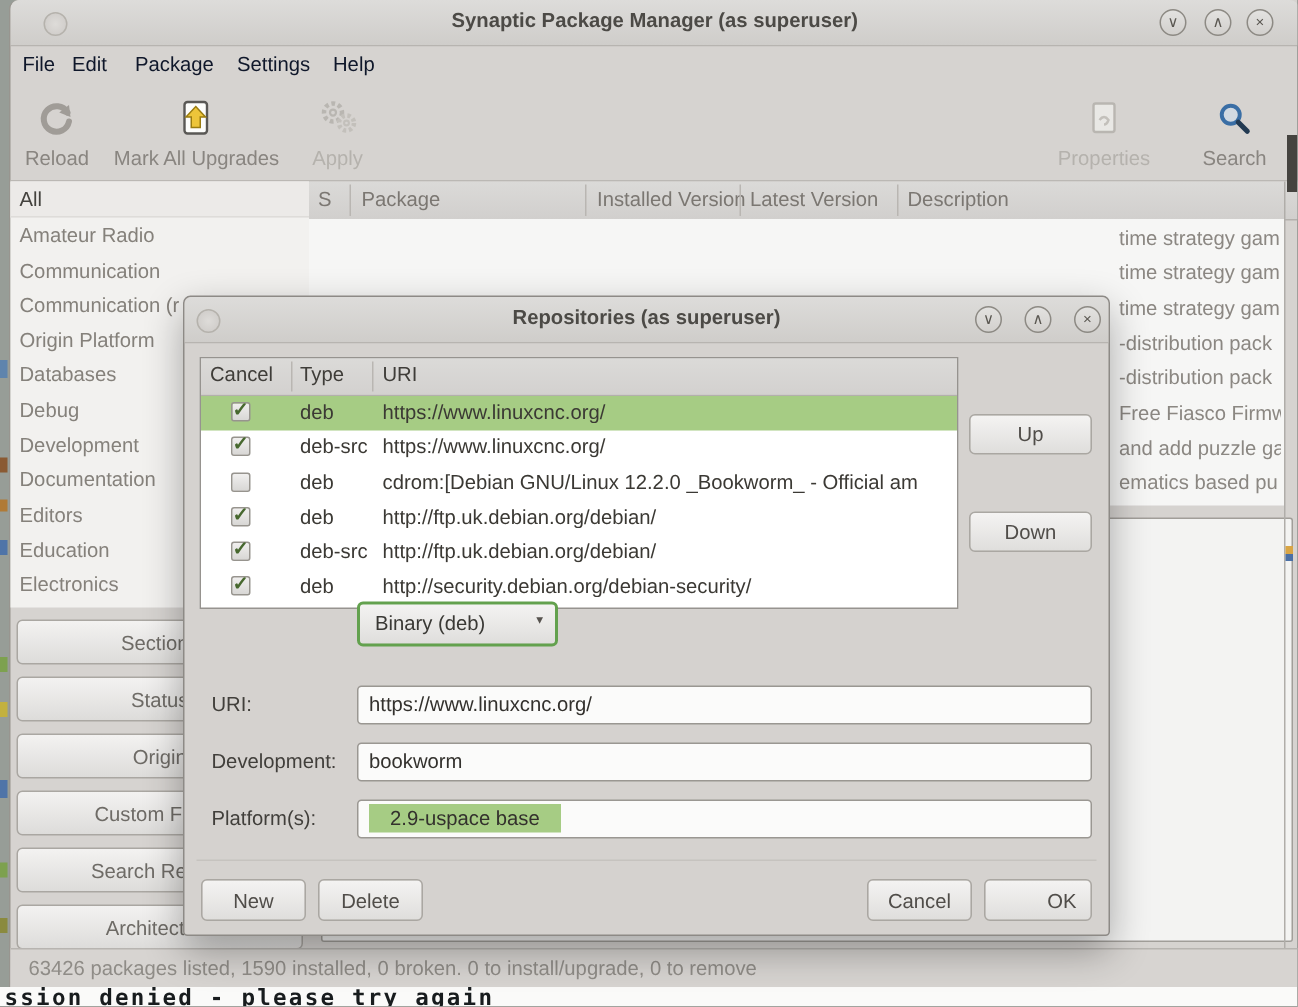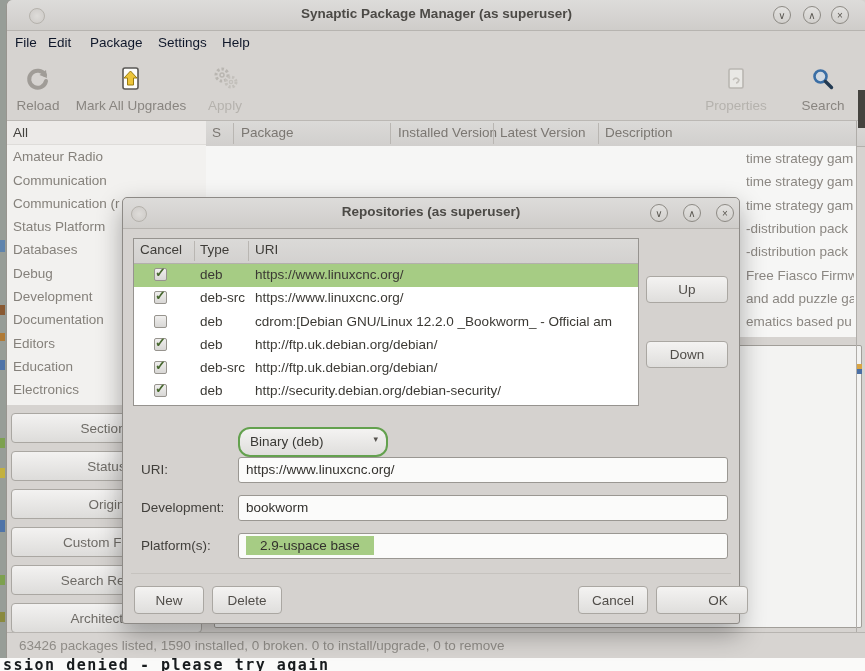--- a/index.html
+++ b/index.html
@@ -68,21 +68,21 @@
   .reporow{position:relative;height:23.3px;font-size:13.5px;color:#3b3934;}
   .reporow.selected{background:#a6cc84;}
   .cbx{position:absolute;left:20px;top:4px;width:13px;height:13px;border:1px solid #97948e;border-radius:2px;
        background:linear-gradient(#f0efee,#d8d7d5);box-sizing:border-box;}
   .cbx .mark{position:absolute;left:0px;top:-4px;font-size:13px;font-weight:bold;color:#47682f;}
   .rtype{position:absolute;left:66px;top:3px;white-space:nowrap;}
   .ruri{position:absolute;left:121px;top:3px;right:2px;white-space:nowrap;overflow:hidden;}
   .dlgbtn{position:absolute;border:1px solid #aaa7a2;border-radius:4px;
           background:linear-gradient(#f4f3f2,#dfdedc);font-size:13.5px;color:#504d49;
           display:flex;align-items:center;justify-content:center;box-sizing:border-box;}
-  #combo{position:absolute;left:115px;top:229px;width:150px;height:30px;border:2px solid #63a14e;border-radius:12px;
+  #combo{position:absolute;left:115px;top:203px;width:134px;height:30px;border:2px solid #63a14e;border-radius:4px;
          background:linear-gradient(#f4f3f2,#dfdedc);box-sizing:border-box;font-size:13.5px;color:#3a3935;}
   #combo .cval{position:absolute;left:10px;top:5px;}
   #combo .carrow{position:absolute;right:8px;top:5px;font-size:9px;color:#56524e;}
   .fieldlabel{position:absolute;left:18px;font-size:13.5px;color:#413f3b;white-space:nowrap;}
   .field{position:absolute;left:115px;width:490px;height:26px;background:#fbfbfa;border:1px solid #9a9792;
          border-radius:3px;box-sizing:border-box;font-size:13.5px;color:#33312d;line-height:24px;
          padding-left:7px;white-space:nowrap;overflow:hidden;}
   .hl{background:#a6cc84;padding:2px 14px;}
   #dlgsep{position:absolute;left:8px;top:375px;width:600px;height:1px;background:#c6c3bf;}
   
@@ -178,21 +178,21 @@
         </div>
         <div class="tlabel">Search</div>
       </div>
     </div>
 
     <div id="sidebar">
       <div class="siderow first">All</div>
       <div class="siderow">Amateur Radio</div>
       <div class="siderow">Communication</div>
       <div class="siderow">Communication (r</div>
-      <div class="siderow">Status Platform</div>
+      <div class="siderow">Origin Platform</div>
       <div class="siderow">Databases</div>
       <div class="siderow">Debug</div>
       <div class="siderow">Development</div>
       <div class="siderow">Documentation</div>
       <div class="siderow">Editors</div>
       <div class="siderow">Education</div>
       <div class="siderow">Electronics</div>
     </div>
 
     <div class="filterbtn" style="top:413px;">Sections</div>
@@ -322,16 +322,16 @@
     <div class="field" style="top:297px;"><span>bookworm</span></div>
 
     <span class="fieldlabel" style="top:340px;">Platform(s):</span>
     <div class="field" style="top:335px;"><span class="hl">2.9-uspace base</span></div>
 
     <div id="dlgsep"></div>
 
     <div class="dlgbtn" style="left:11px;top:388px;width:70px;height:28px;">New</div>
     <div class="dlgbtn" style="left:89px;top:388px;width:70px;height:28px;">Delete</div>
     <div class="dlgbtn" style="left:455px;top:388px;width:70px;height:28px;">Cancel</div>
-    <div class="dlgbtn" style="left:533px;top:388px;width:92px;height:28px;padding-left:32px;">OK</div>
+    <div class="dlgbtn" style="left:533px;top:388px;width:72px;height:28px;padding-left:32px;">OK</div>
   </div>
 
 </div>
 
 </body></html>

